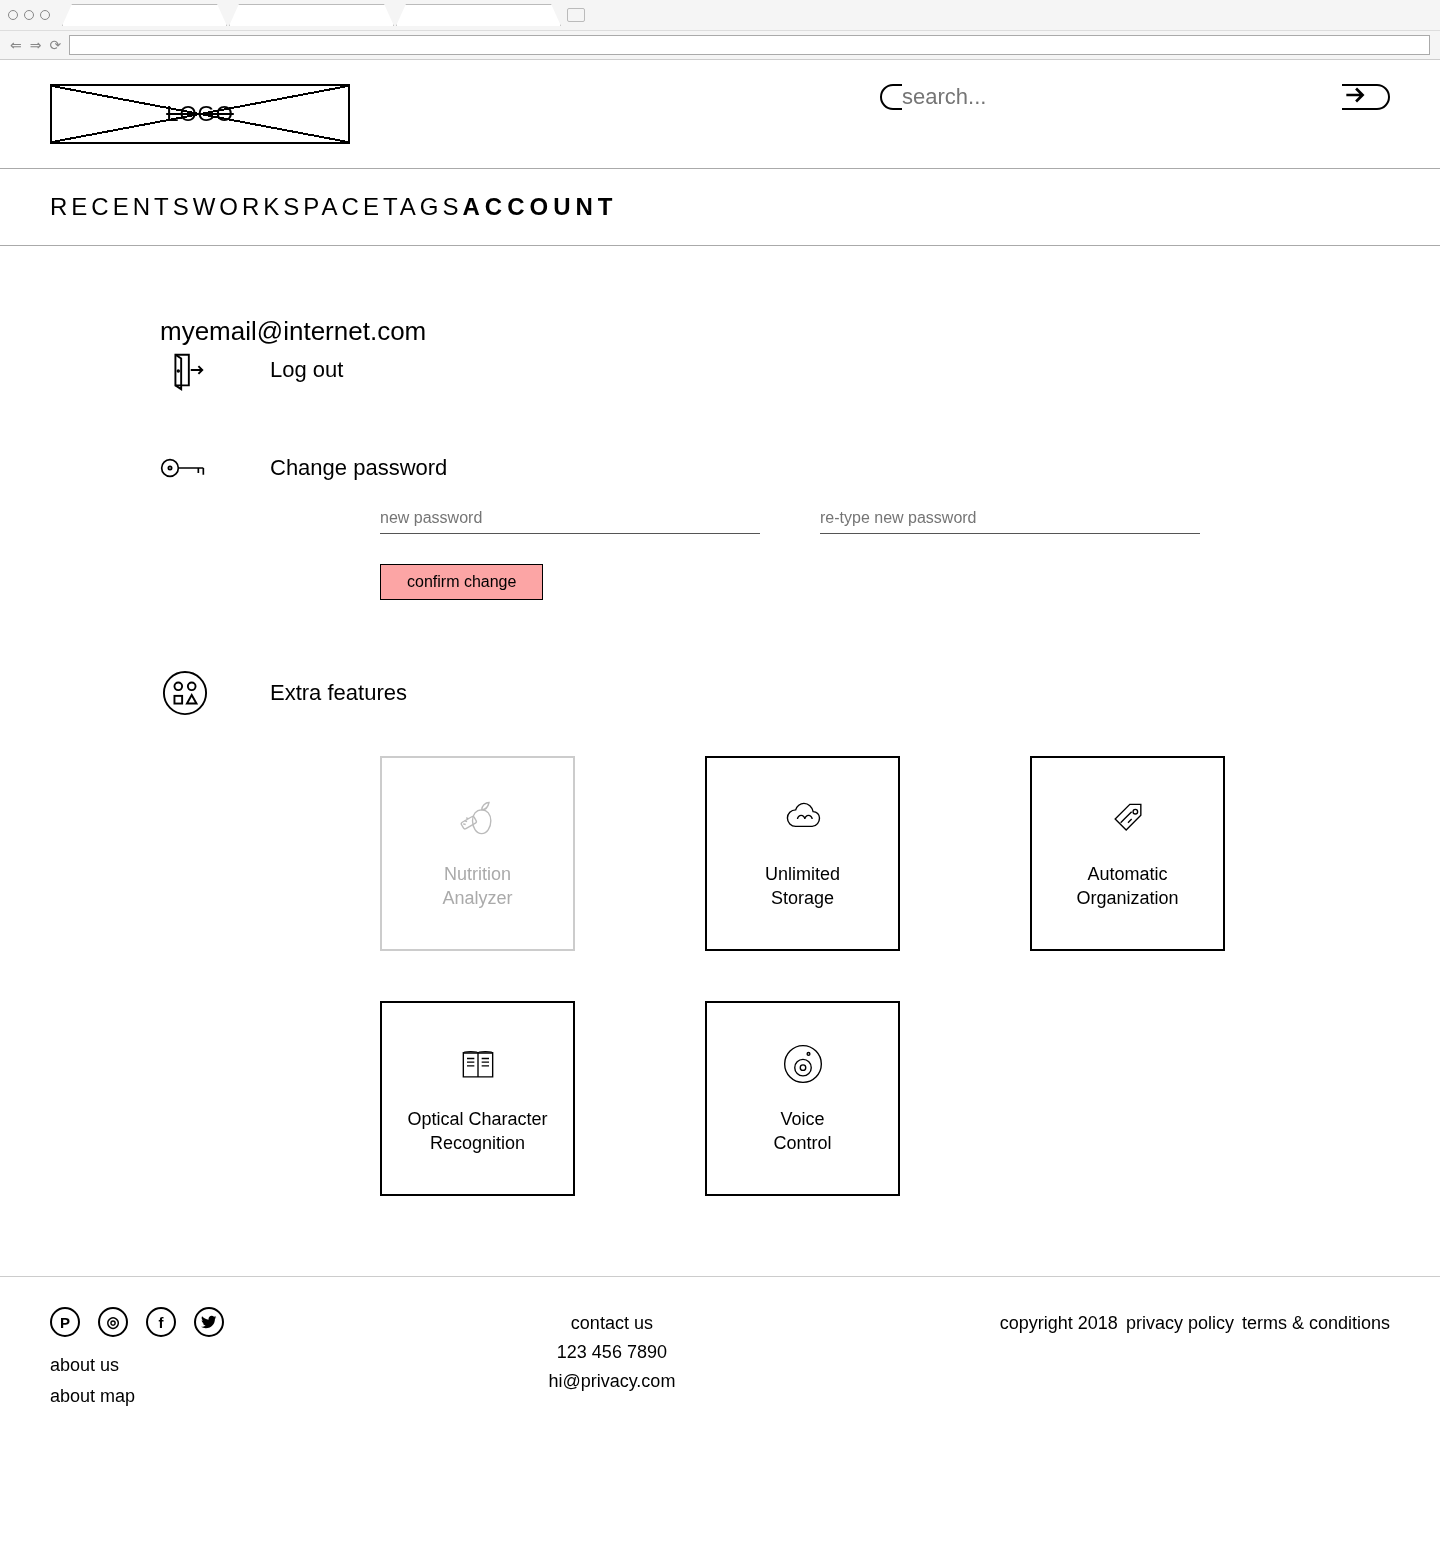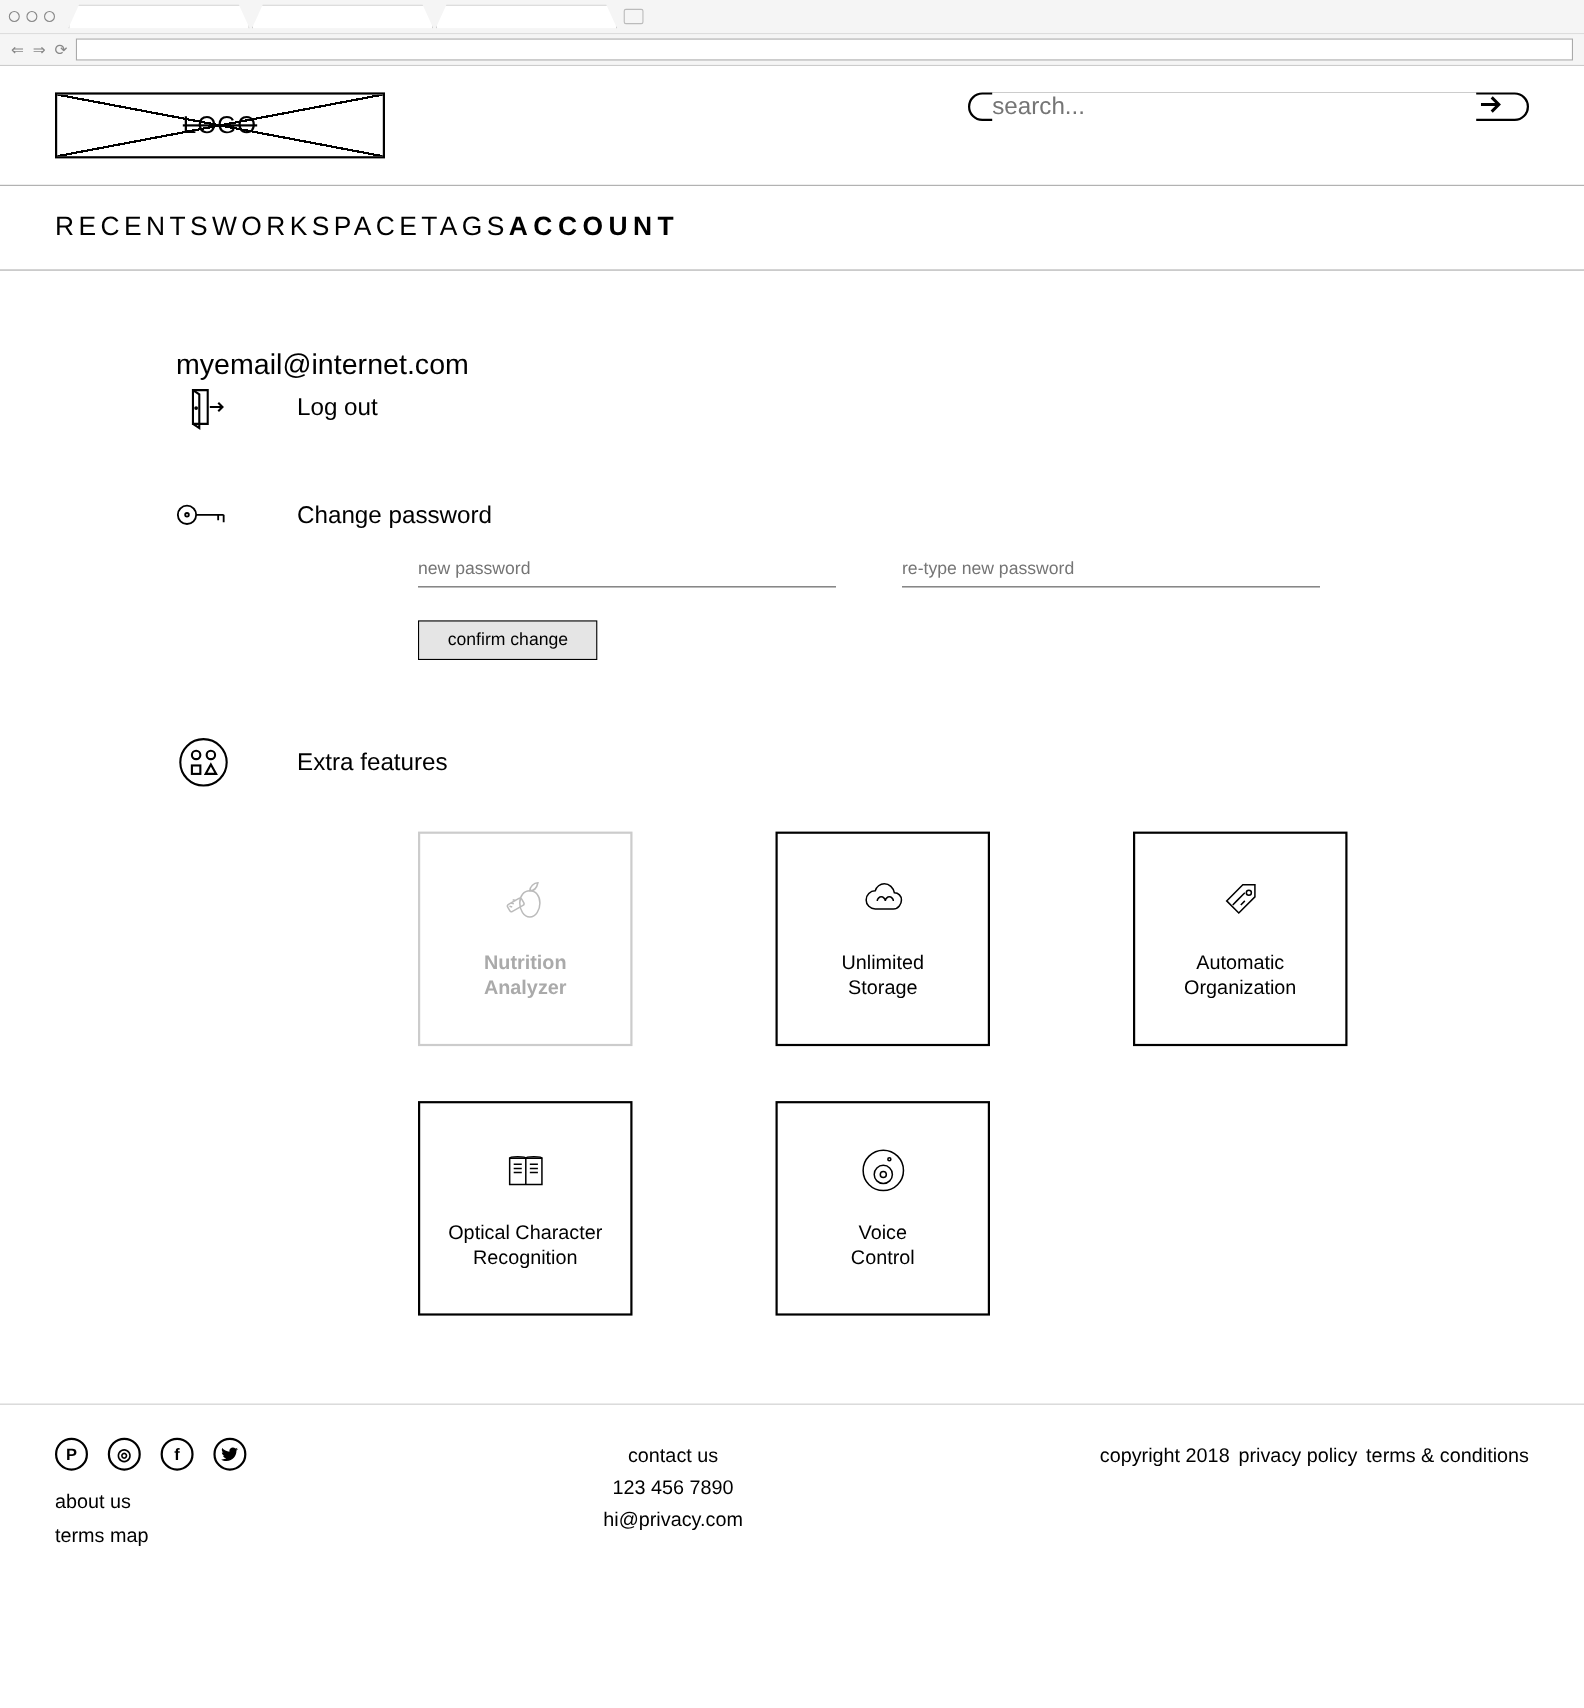--- a/index.html
+++ b/index.html
@@ -72,35 +72,35 @@
   }
   .section-row .icon-slot { width: 50px; display:flex; justify-content:center; }
   .section-label { font-size: 22px; }
   .password-block { margin-left: 220px; margin-bottom: 70px; }
   .pw-fields { display: flex; gap: 60px; margin-bottom: 30px; }
   .pw-input {
     width: 380px; border: none; border-bottom: 1px solid #555;
     font-size: 16px; padding: 6px 0; outline:none;
   }
   .confirm-btn {
-    border: 1px solid #000; background: #e5e5e5; padding: 8px 26px;
+    border: 1px solid #000; background: #fca5a5; padding: 8px 26px;
     font-size: 16px; cursor: pointer;
   }
   .logout-row { margin-bottom: 60px; }
   .features-grid {
     margin-left: 220px; margin-top: 40px;
     display: grid; grid-template-columns: repeat(3, 195px);
     gap: 50px 130px;
   }
   .feature-card {
     width: 195px; height: 195px; border: 2px solid #000;
     display: flex; flex-direction: column; align-items: center; justify-content: center;
     gap: 18px; cursor: pointer; text-align:center; padding:10px;
   }
-  .feature-card.disabled { border-color:#ccc; color:#aaa;font-weight:bold; }
+  .feature-card.disabled { border-color:#ccc; color:#aaa; }
   .feature-card.disabled svg { stroke:#bbb; }
   .feature-title { font-size: 18px; line-height:1.3;}
   .feature-card.disabled .feature-title { color:#aaa; }
   .feature-card svg { width:44px; height:44px; stroke:#000; fill:none; stroke-width:1.5;}
   
   .footer {
     border-top: 1px solid #ccc; padding: 30px 50px 40px 50px;
     display: flex; justify-content: space-between; align-items: flex-start;
   }
   .footer-left { display:flex; flex-direction:column; gap:10px; }
@@ -266,21 +266,21 @@
       <div class="social-icon">P</div>
       <div class="social-icon">◎</div>
       <div class="social-icon">f</div>
       <div class="social-icon">
         <svg width="16" height="16" viewBox="0 0 24 24" fill="#000">
             <path d="M23 4.9c-.8.4-1.7.6-2.6.8.9-.6 1.7-1.5 2-2.6-.9.5-1.9.9-2.9 1.1C18.6 3.3 17.4 2.7 16 2.7c-2.6 0-4.7 2.1-4.7 4.7 0 .4 0 .7.1 1.1C7.5 8.3 4 6.4 1.6 3.5c-.4.7-.6 1.5-.6 2.4 0 1.6.8 3.1 2.1 3.9-.8 0-1.5-.2-2.1-.6v.1c0 2.3 1.6 4.2 3.8 4.6-.4.1-.8.2-1.3.2-.3 0-.6 0-.9-.1.6 1.9 2.4 3.2 4.4 3.3-1.6 1.3-3.7 2-5.9 2-.4 0-.8 0-1.1-.1 2.1 1.3 4.6 2.1 7.3 2.1 8.8 0 13.6-7.3 13.6-13.6v-.6c.9-.7 1.7-1.5 2.4-2.5z"></path>
           </svg>
       </div>
     </div>
     <span class="footer-link">about us</span>
-    <span class="footer-link">terms map</span>
+    <span class="footer-link">about map</span>
   </div>
   <div class="footer-center">
     <span>contact us</span>
     <span>123 456 7890</span>
     <span>hi@privacy.com</span>
   </div>
   <div class="footer-right">
     <span>copyright 2018</span>
     <span>privacy policy</span>
     <span>terms &amp; conditions</span>

